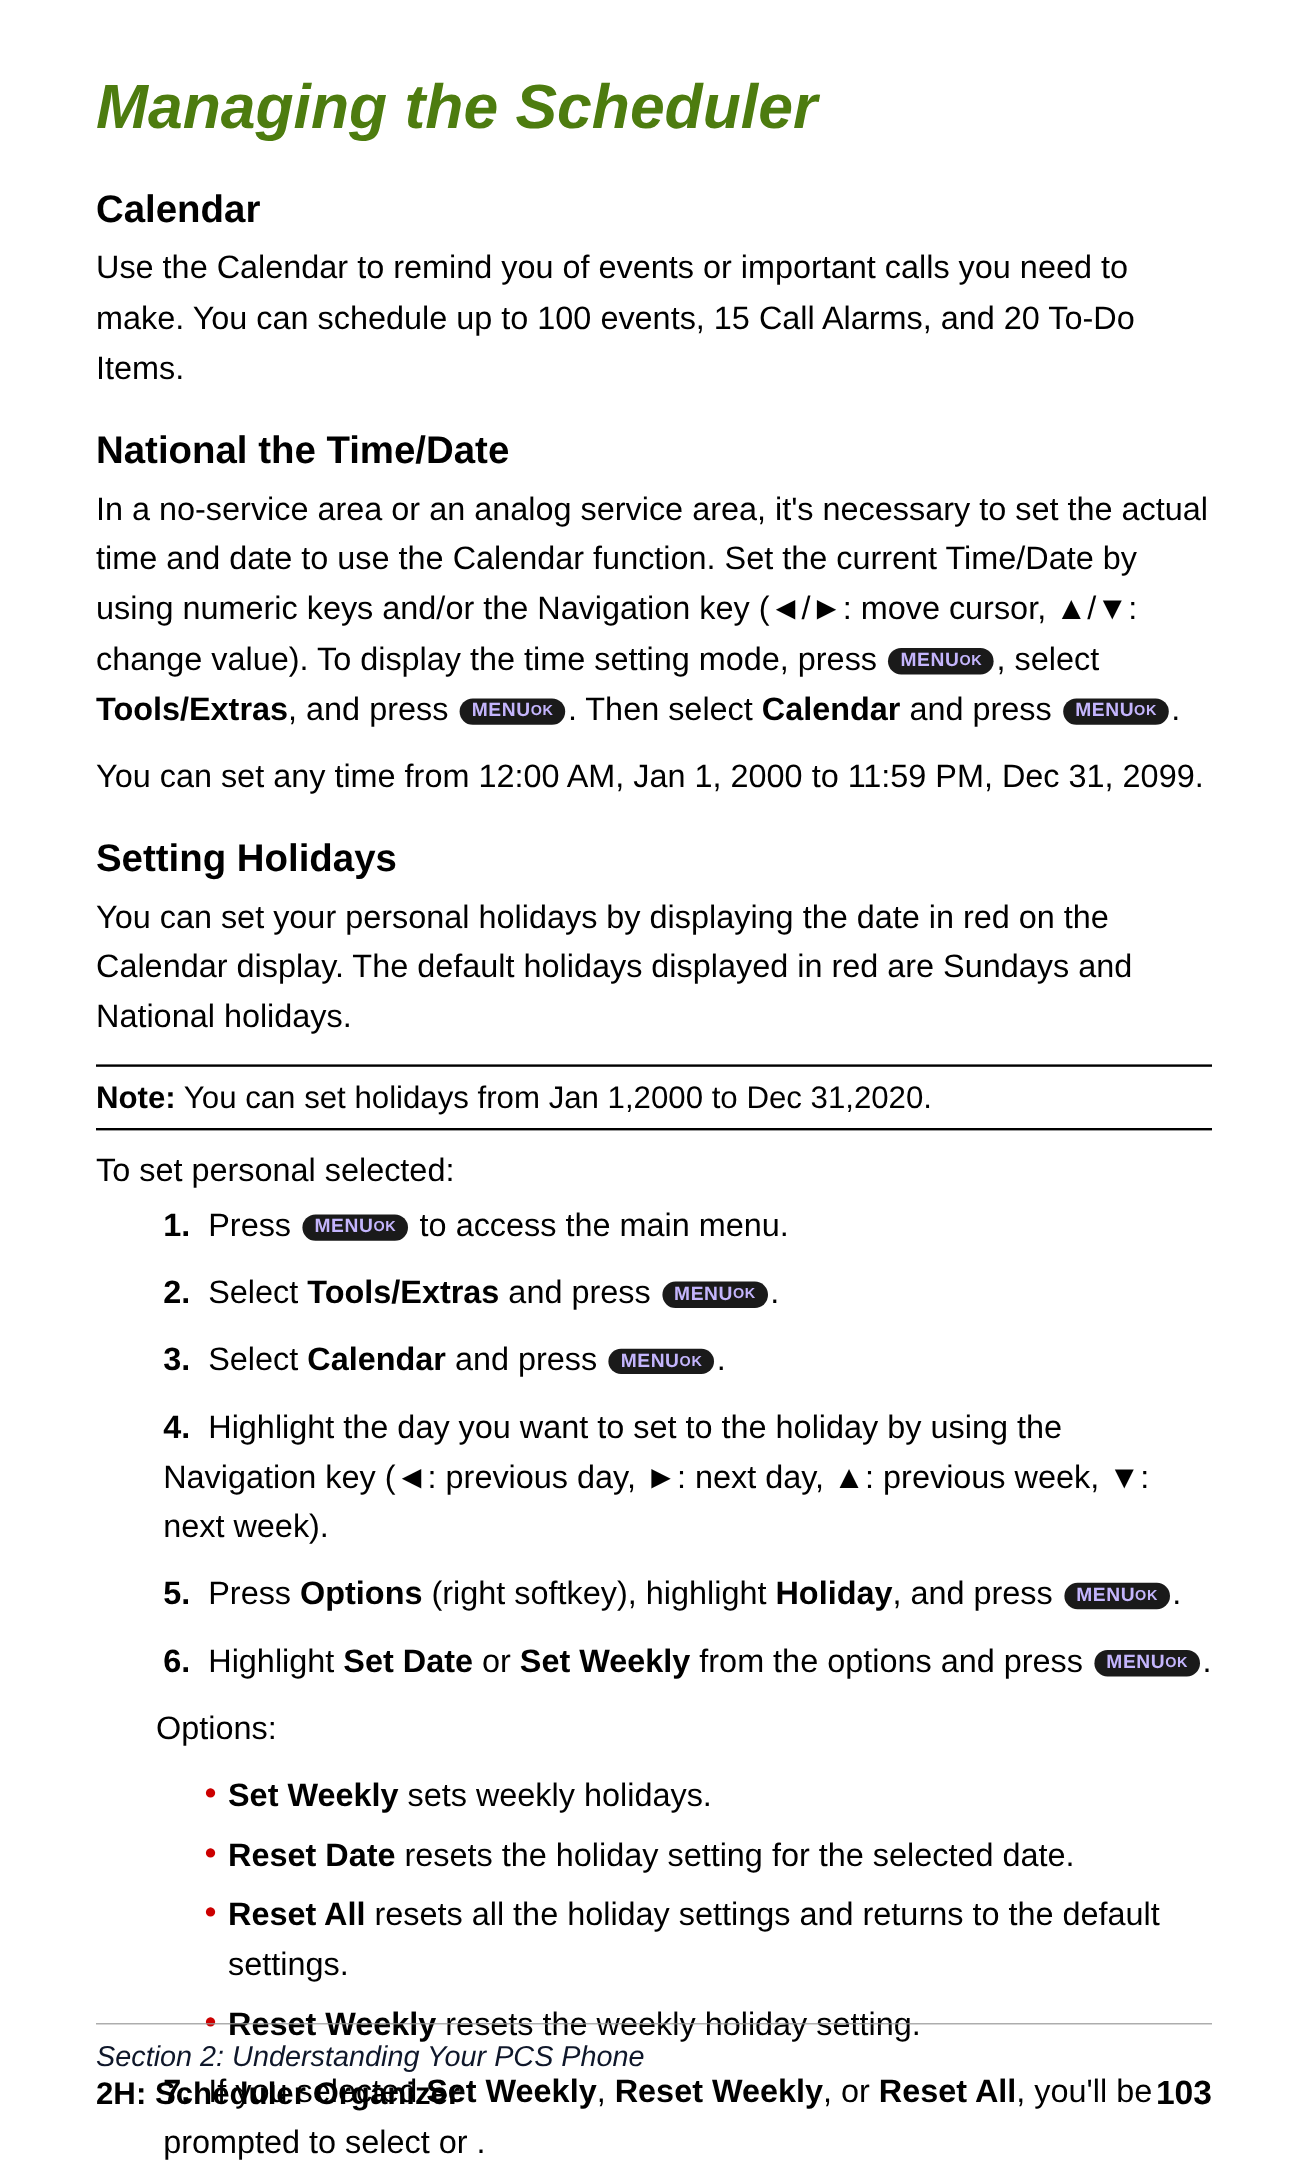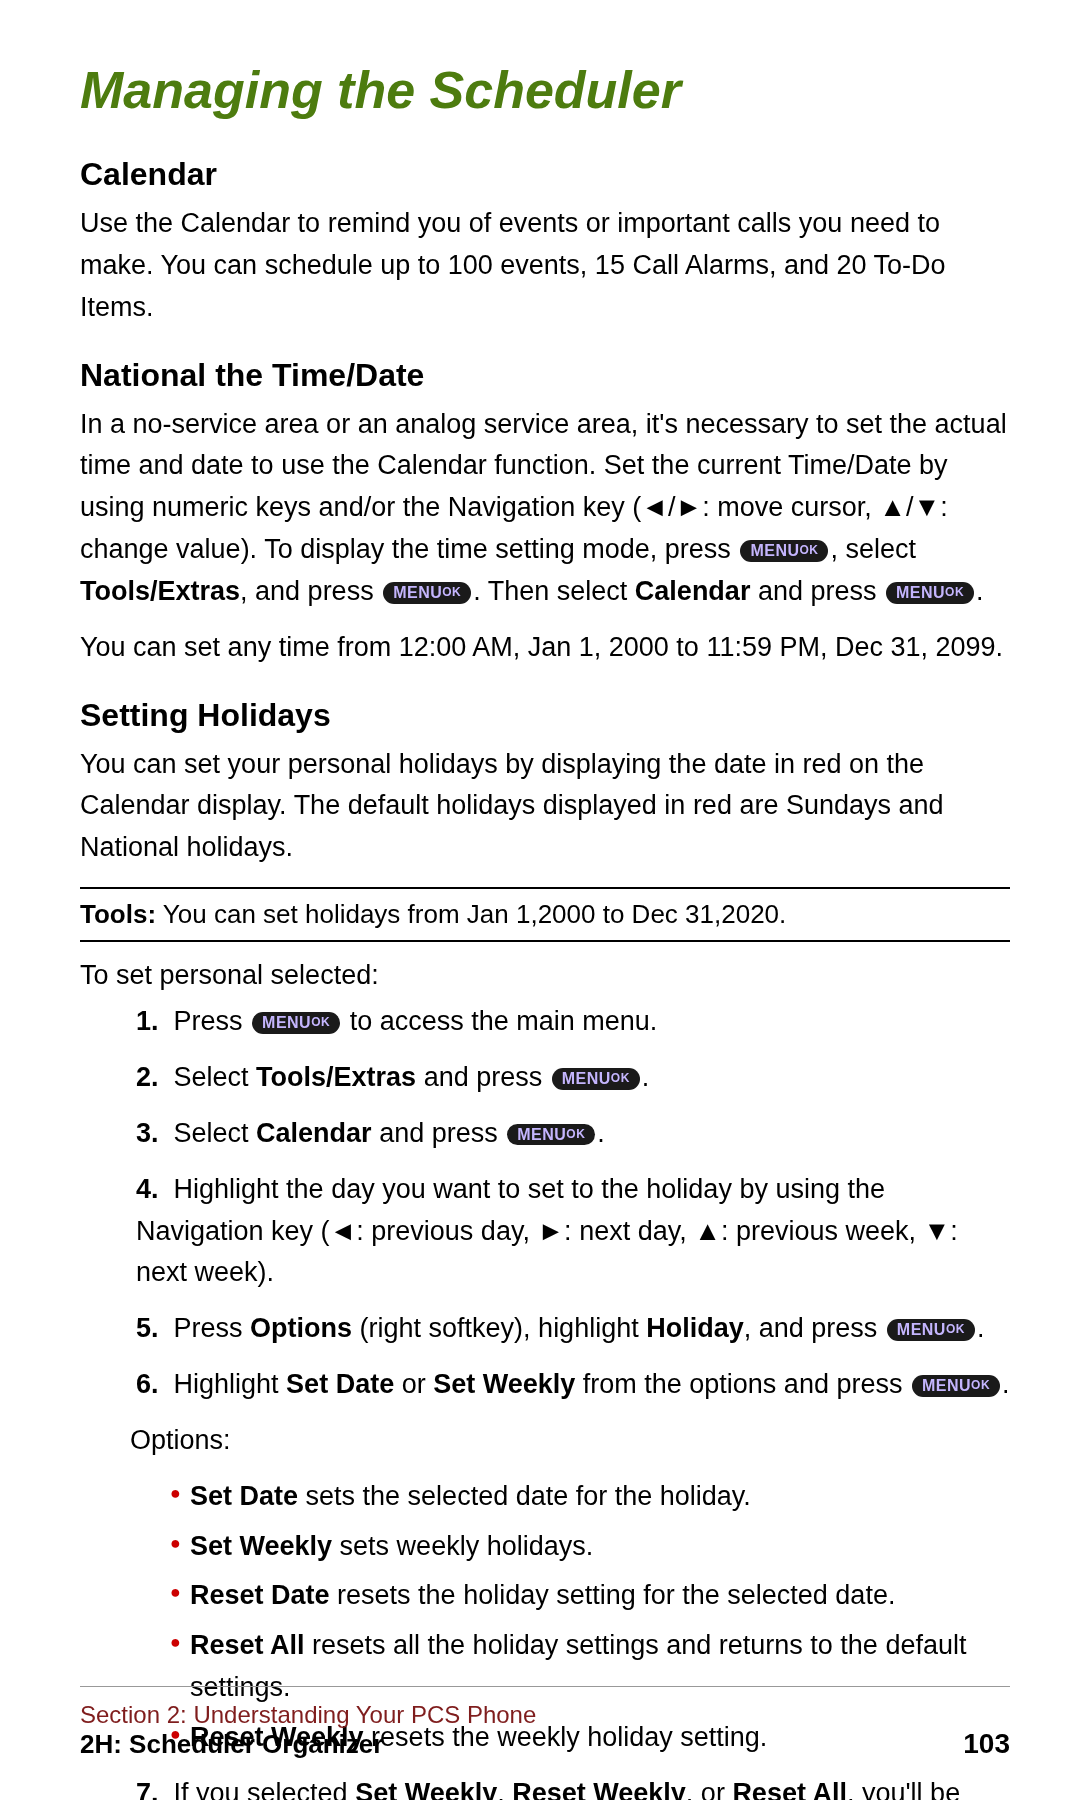--- a/index.html
+++ b/index.html
@@ -130,22 +130,23 @@
       justify-content: space-between;
       align-items: flex-end;
     }
 
     .footer-left {
       font-family: Arial, sans-serif;
       font-size: 24px;
     }
 
     .footer-section {
-      color: #7f1d1d;
+      color: #0f172a;
       font-size: 24px;
+      font-style: italic;
     }
 
     .footer-subsection {
       font-weight: 700;
       font-size: 26px;
     }
 
     .footer-page {
       font-family: Arial, sans-serif;
       font-size: 28px;
@@ -201,21 +202,21 @@
 <div>
   <div class="section-heading">Setting Holidays</div>
   <p class="body-text">
     You can set your personal holidays by displaying the date in red on
     the Calendar display. The default holidays displayed in red are
     Sundays and National holidays.
   </p>
 </div>
 
 <div class="note-box">
-  <span class="note-label">Tools:</span>
+  <span class="note-label">Note:</span>
   <span> You can set holidays from Jan 1,2000 to Dec 31,2020.</span>
 </div>
 
 <p class="to-set-text">To set personal selected:</p>
 
 <ol class="ordered-list" style="list-style: none; margin-left: 50px;">
 
   <li>
     <span class="bold">1.</span>&nbsp; Press
     <span class="menu-btn">
@@ -260,21 +261,20 @@
     <span class="menu-btn">
         <span class="btn-label">MENU</span>
         <span class="btn-sublabel">OK</span>
       </span>.
   </li>
 
 </ol>
 
 <p class="body-text" style="margin-left: 50px; margin-top: 4px;">Options:</p>
 <ul class="bullet-list" style="margin-left: 90px;">
-  <li><span class="bold">Set Date</span> sets the selected date for the holiday.</li>
   <li><span class="bold">Set Weekly</span> sets weekly holidays.</li>
   <li><span class="bold">Reset Date</span> resets the holiday setting for the selected date.</li>
   <li><span class="bold">Reset All</span> resets all the holiday settings and returns to the default settings.</li>
   <li><span class="bold">Reset Weekly</span> resets the weekly holiday setting.</li>
 </ul>
 
 <ol class="ordered-list" style="list-style: none; margin-left: 50px; margin-top: 14px;">
   <li>
     <span class="bold">7.</span>&nbsp; If you selected <span class="bold">Set Weekly</span>, <span class="bold">Reset Weekly</span>, or <span class="bold">Reset All</span>, you'll be
     prompted to select  or .

